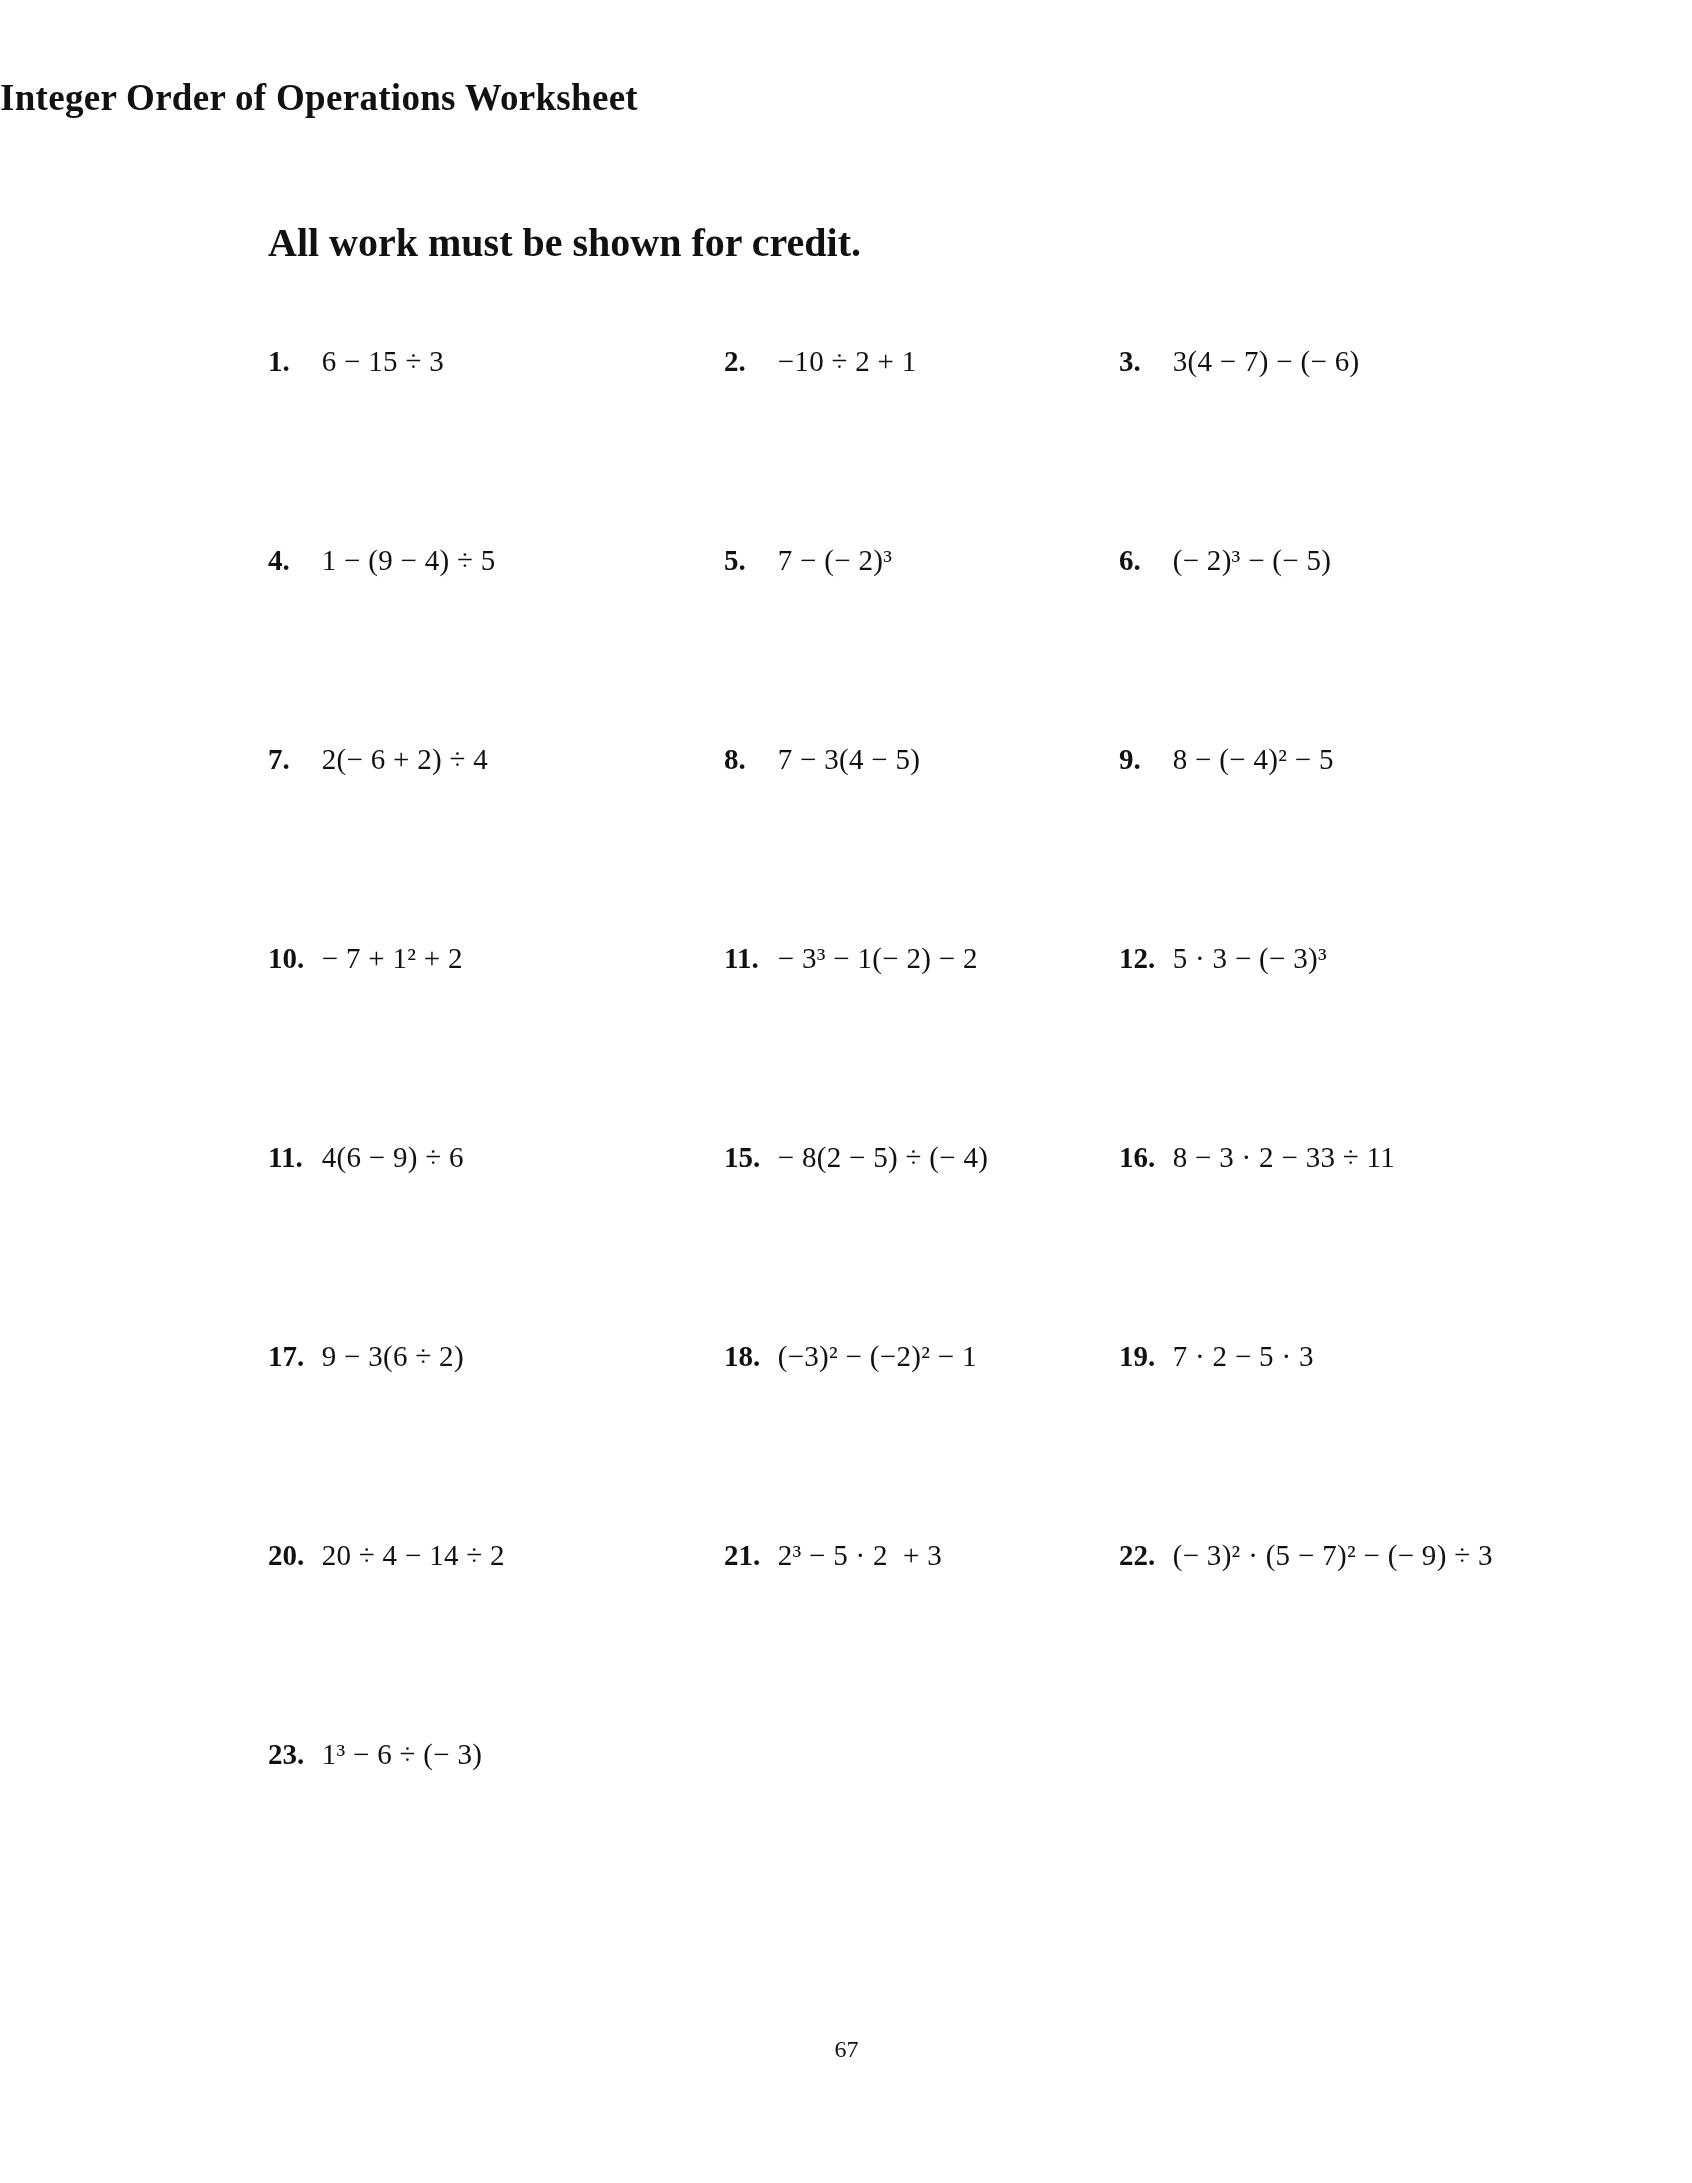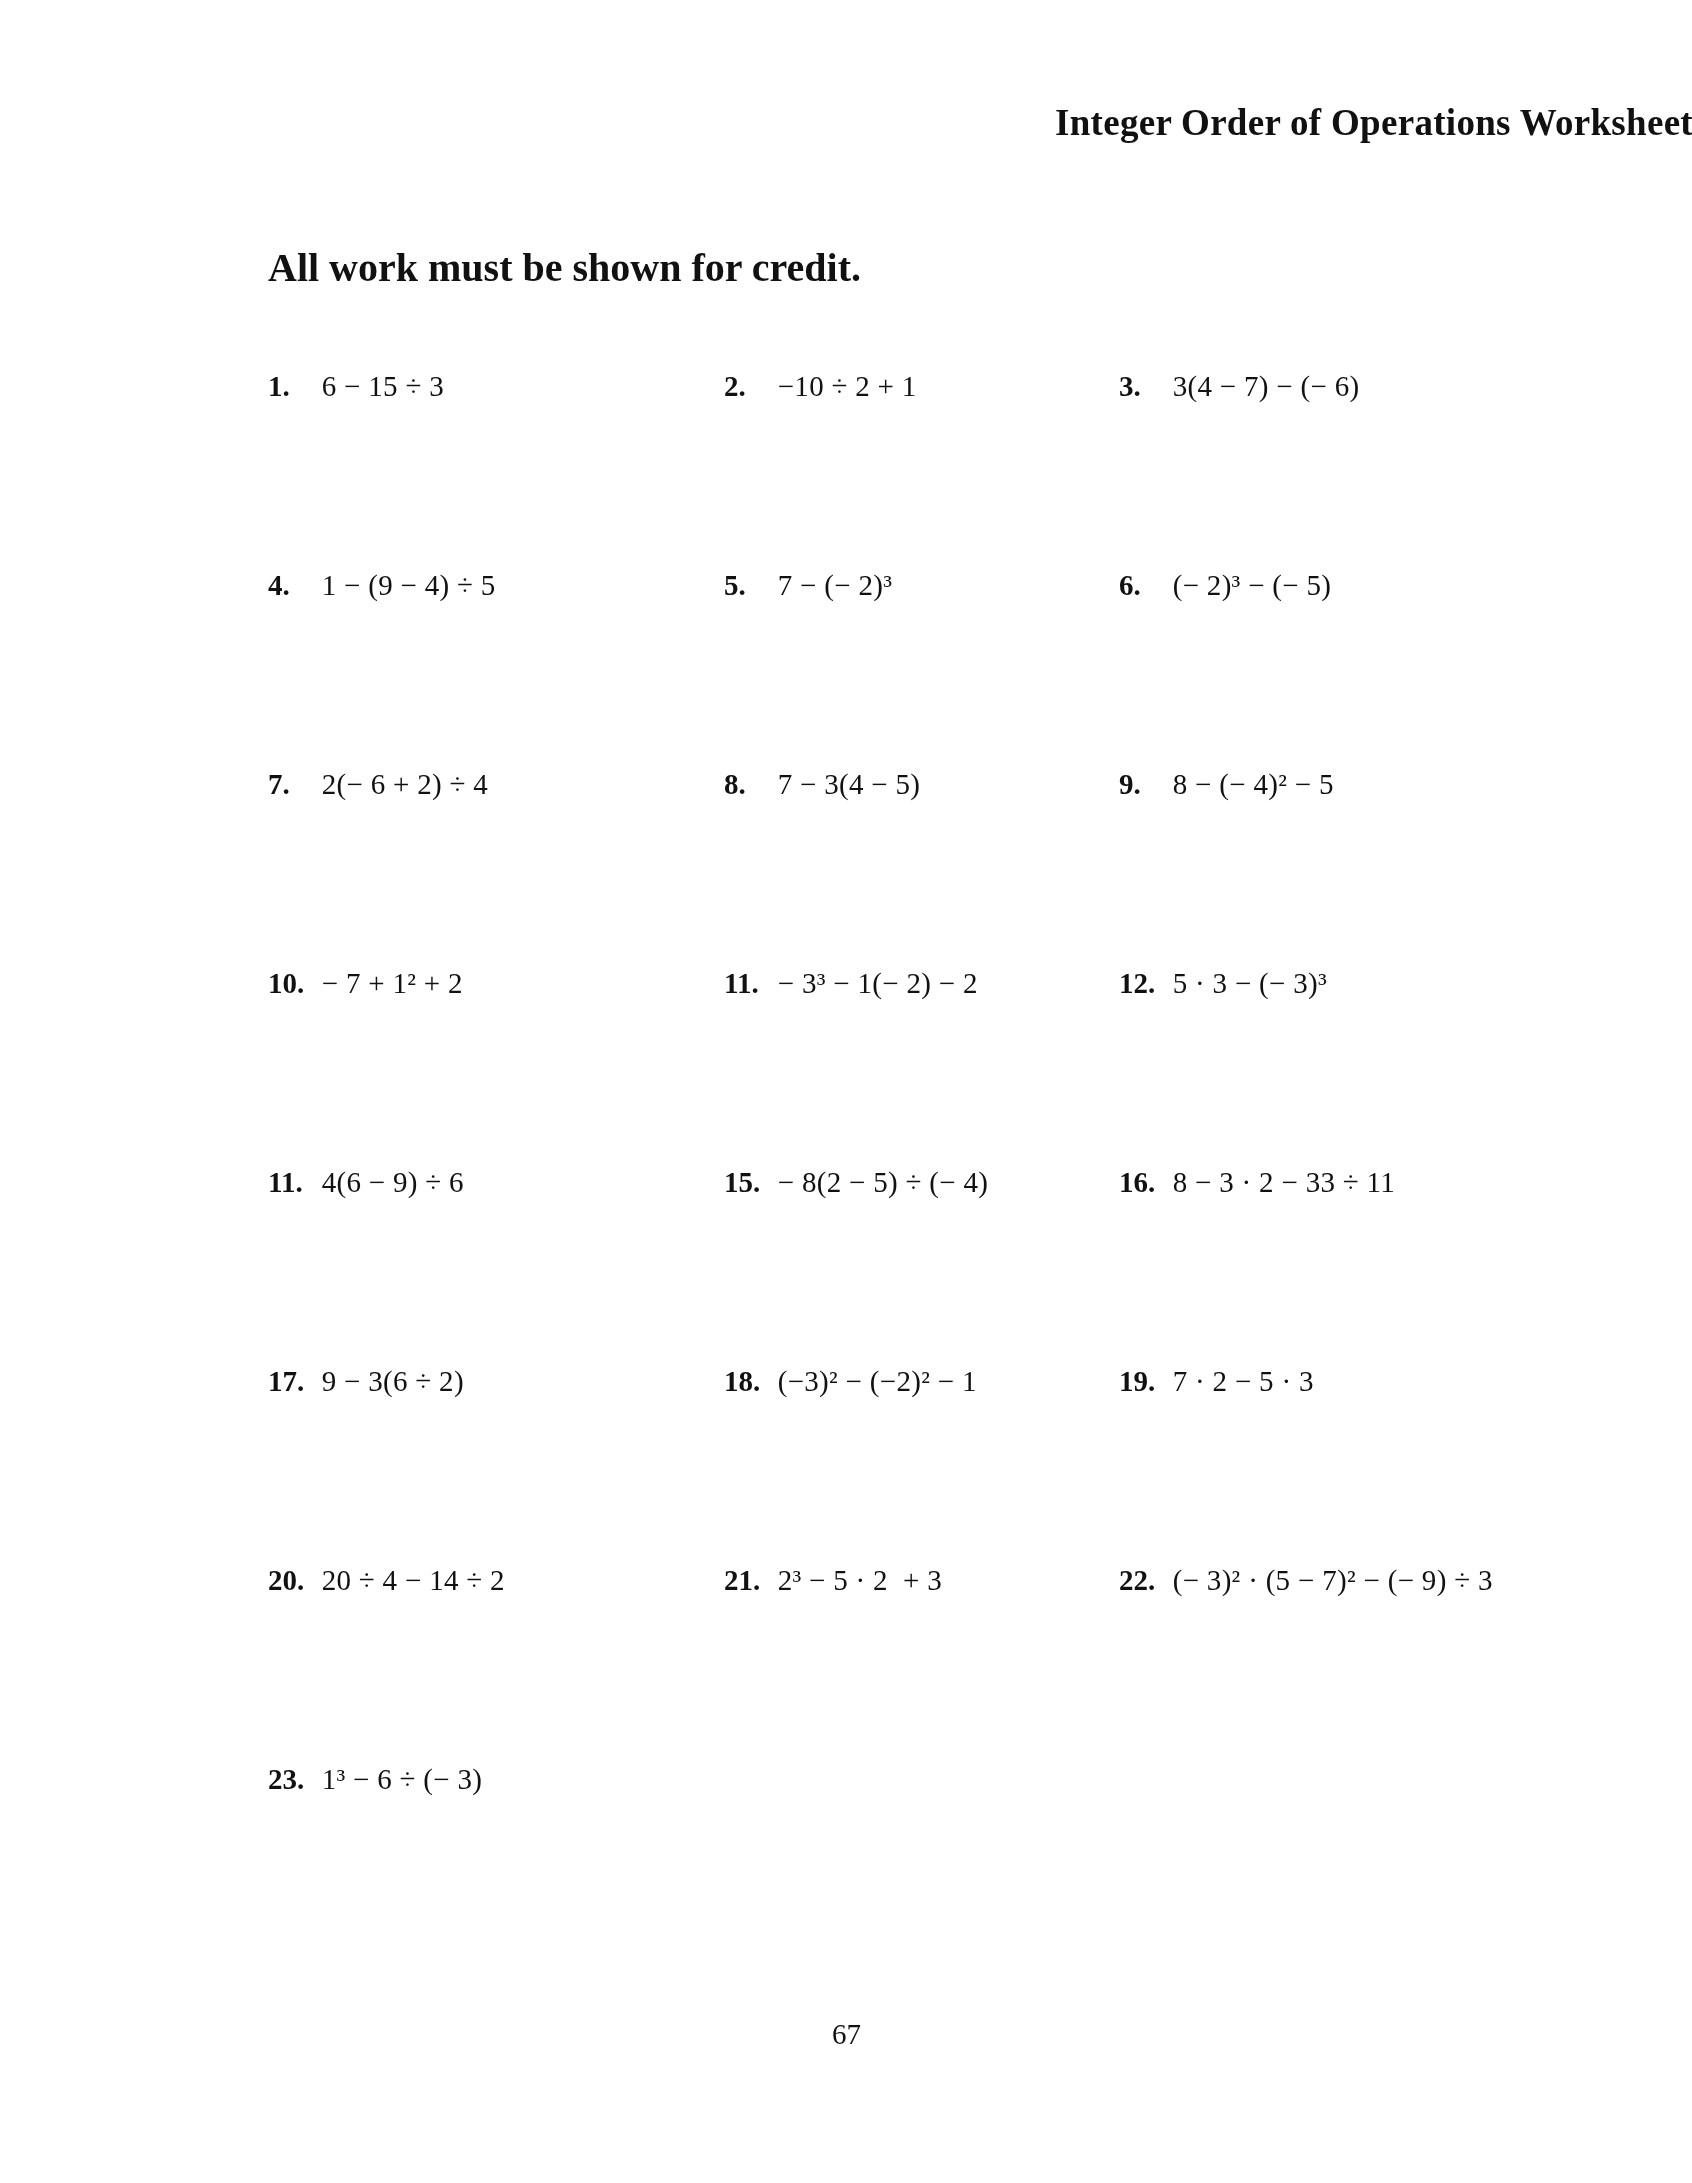--- a/index.html
+++ b/index.html
@@ -12,24 +12,24 @@
     position: relative;
     font-family: "Liberation Serif", serif;
     color: #111111;
   }
   .page {
     width: 100%;
     height: 100%;
     position: relative;
   }
   .title {
-    text-align: right;
+    text-align: left;
     font-weight: bold;
     font-size: 37px;
-    padding-top: 101px;
+    padding-top: 76px;
     letter-spacing: 0.3px;
   }
   .instructions {
     font-weight: bold;
     font-size: 40px;
     margin-top: 100px;
     margin-left: 268px;
   }
   .problems {
     margin-top: 79px;
@@ -50,25 +50,25 @@
     font-weight: bold;
     margin-right: 14.7px;
     min-width: 39px;
   }
   .problem .expr {
     white-space: pre-wrap;
     letter-spacing: 0.3px;
   }
   .page-number {
     position: absolute;
-    bottom: 132px;
+    bottom: 120px;
     left: 0;
     width: 100%;
     text-align: center;
-    font-size: 29px;
+    font-size: 24px;
   }
 </style>
 </head>
 <body>
 
 <div class="page">
 
   <div class="title">Integer Order of Operations Worksheet</div>
 
   <div class="instructions">All work must be shown for credit.</div>

